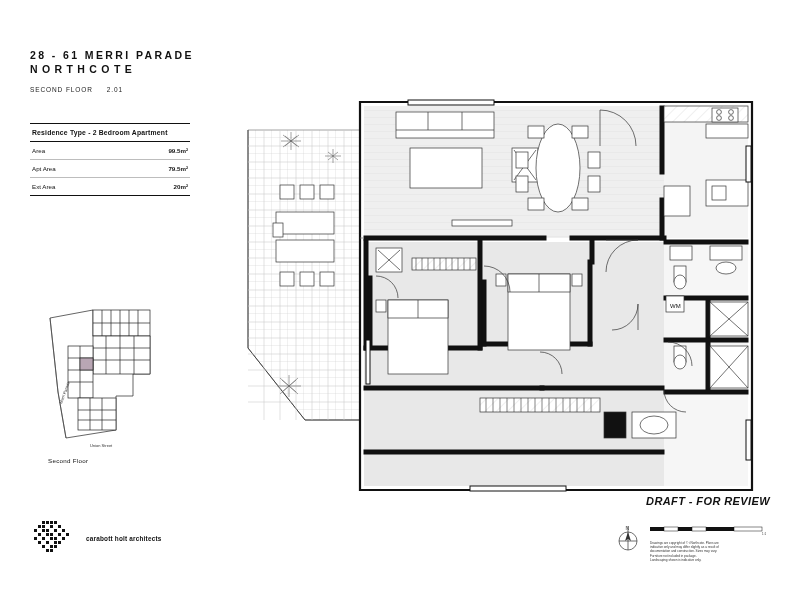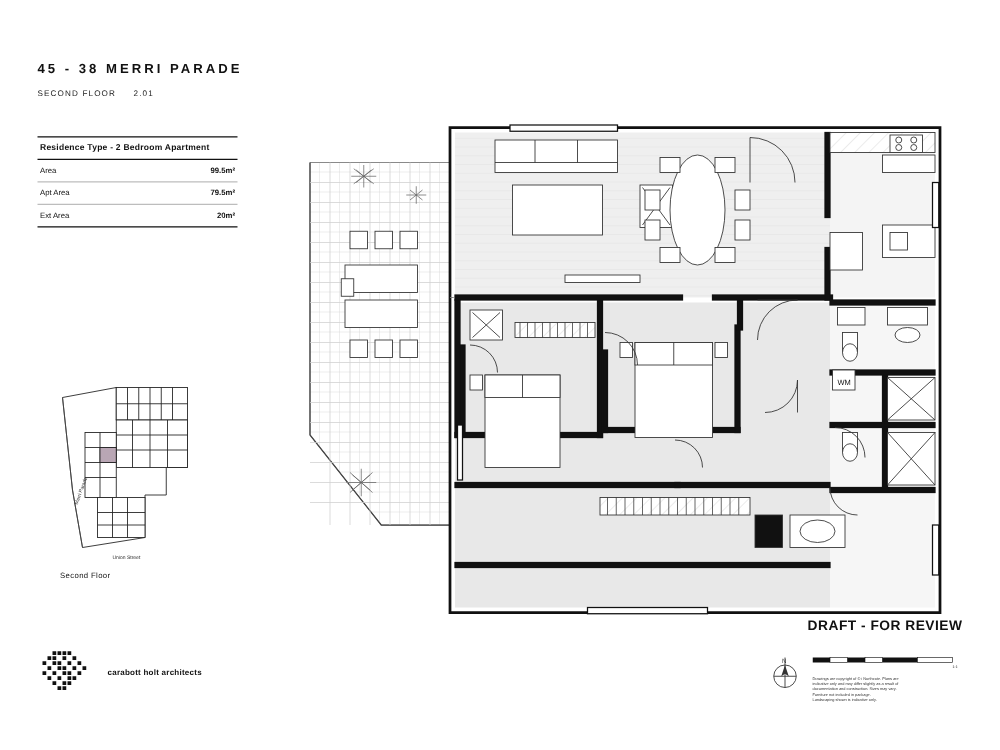--- a/index.html
+++ b/index.html
@@ -129,20 +129,21 @@
 
   
   .draft {
     position: absolute;
     right: 30px;
     top: 495px;
     font-size: 11px;
     font-weight: bold;
     letter-spacing: 0.4px;
     color: #111;
+    font-style: italic;
   }
   .footer-right {
     position: absolute;
     left: 612px;
     top: 522px;
     width: 160px;
     display: flex;
     align-items: flex-start;
     gap: 6px;
   }
@@ -157,21 +158,22 @@
   }
   .disclaimer p { margin: 0; }
 </style>
 </head>
 <body>
 
 <div class="page">
 
   <div class="left-col">
     <div class="project-title">
-      <span>45 - 38 MERRI PARADE</span>
+      <span>28 - 61 MERRI PARADE</span>
+      <span class="line2">NORTHCOTE</span>
     </div>
 
 
     <div class="floor-line">
       <span>SECOND FLOOR</span><span class="code">2.01</span>
     </div>
 
     <div class="info-table">
       <div class="info-head">Residence Type - 2 Bedroom Apartment</div>
       <div class="info-row">

